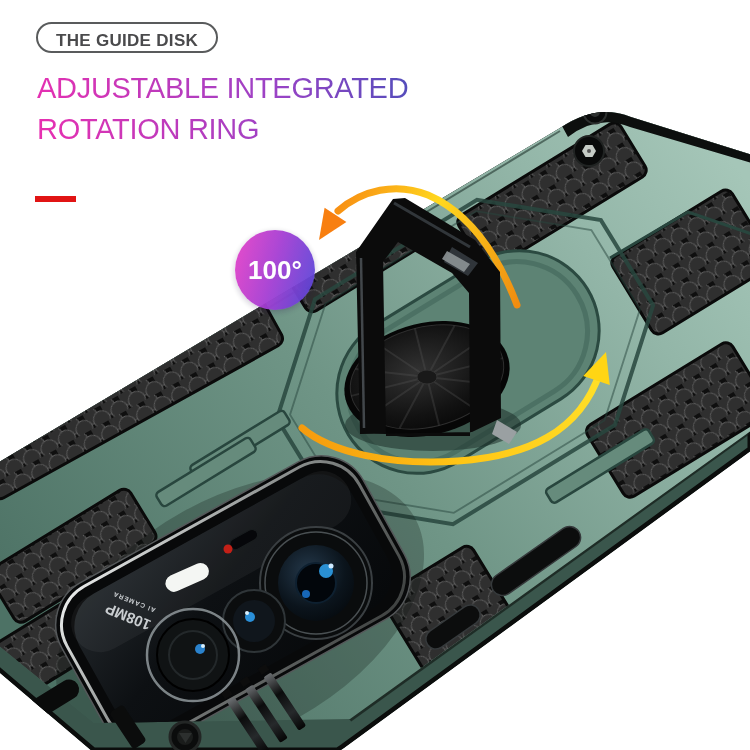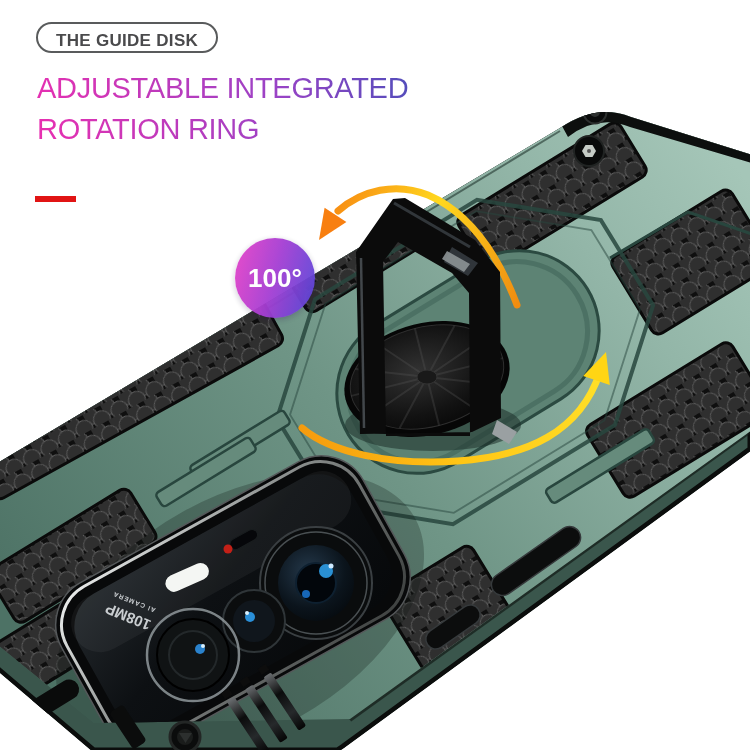--- a/index.html
+++ b/index.html
@@ -13,21 +13,21 @@
   .pill span{font-size:17px;font-weight:700;color:#4a4a4c;letter-spacing:.3px;white-space:nowrap;}
 
   .heading{position:absolute;left:37px;top:68px;width:440px;
            font-size:29px;line-height:41px;font-weight:400;letter-spacing:-.3px;
            background:linear-gradient(76deg,#e92fb0 0%,#9a43c6 55%,#2e52b5 100%);
            -webkit-background-clip:text;background-clip:text;color:transparent;white-space:nowrap;}
   .underline{position:absolute;left:35px;top:196px;width:41px;height:6px;background:#e11414;}
 
   .badge{position:absolute;border-radius:50%;display:flex;align-items:center;justify-content:center;
          color:#ffffff;font-weight:800;opacity:.95;box-shadow:0 2px 6px rgba(40,10,70,.25);}
-  .badge-100{left:235px;top:238px;width:80px;height:80px;font-size:26px;
+  .badge-100{left:235px;top:230px;width:80px;height:80px;font-size:26px;
              background:linear-gradient(105deg,#e843c8 0%,#a63ed3 48%,#5347d8 100%);}
   .badge-360{left:629px;top:340px;width:82px;height:82px;font-size:28px;
              background:linear-gradient(98deg,#d92fc0 0%,#8739cf 50%,#4553e8 100%);}
 </style>
 </head>
 <body>
 
 <div id="stage">
 
 <svg id="scene" viewBox="0 0 750 750" xmlns="http://www.w3.org/2000/svg">

